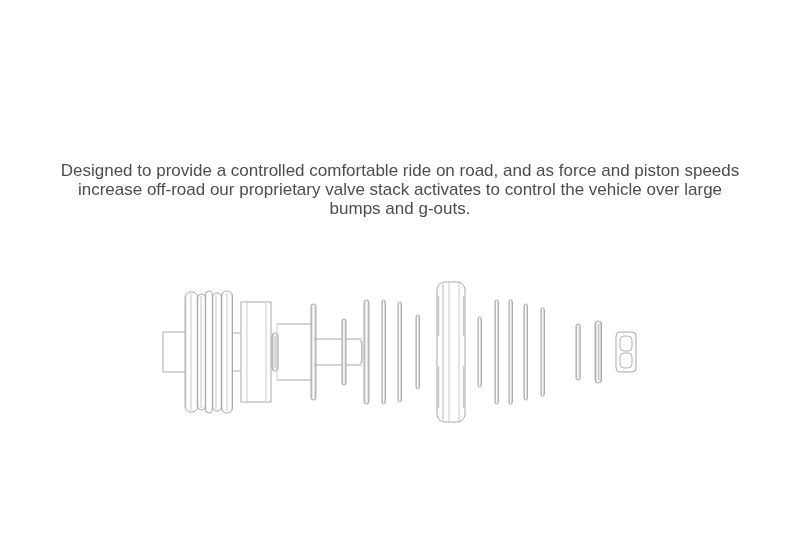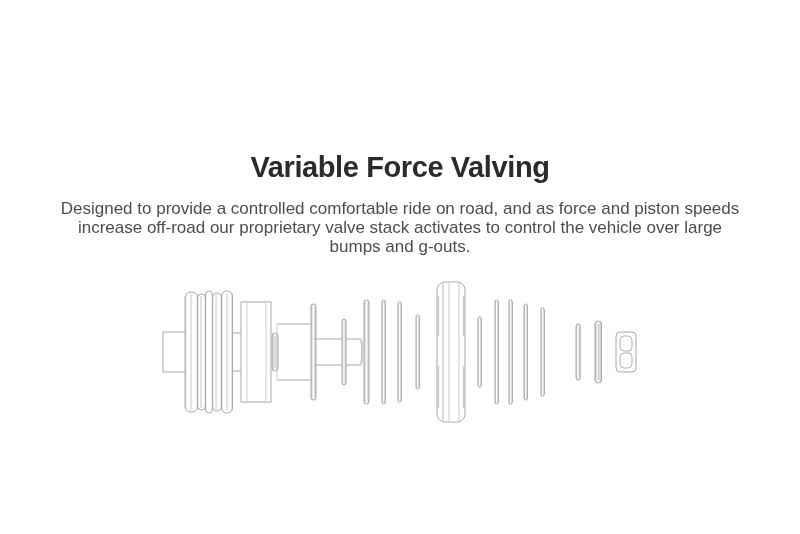--- a/index.html
+++ b/index.html
@@ -61,21 +61,20 @@
     width: 800px;
     height: 180px;
   }
 </style>
 </head>
 <body>
 
 <div class="page">
 
   <div class="heading-block">
-    <h1 class="page-title">Variable Force Valving</h1>
     <p class="page-subtitle">Designed to provide a controlled comfortable ride on road, and as force and piston speeds increase off-road our proprietary valve stack activates to control the vehicle over large bumps and g-outs.</p>
   </div>
 
   <div class="diagram-wrap">
     <svg class="diagram-svg" viewBox="0 0 800 180" xmlns="http://www.w3.org/2000/svg">
       <defs>
         <linearGradient id="gShade" x1="0" y1="0" x2="1" y2="0">
           <stop offset="0%" stop-color="#cfcfcf"></stop>
           <stop offset="18%" stop-color="#ffffff"></stop>
           <stop offset="82%" stop-color="#ffffff"></stop>

